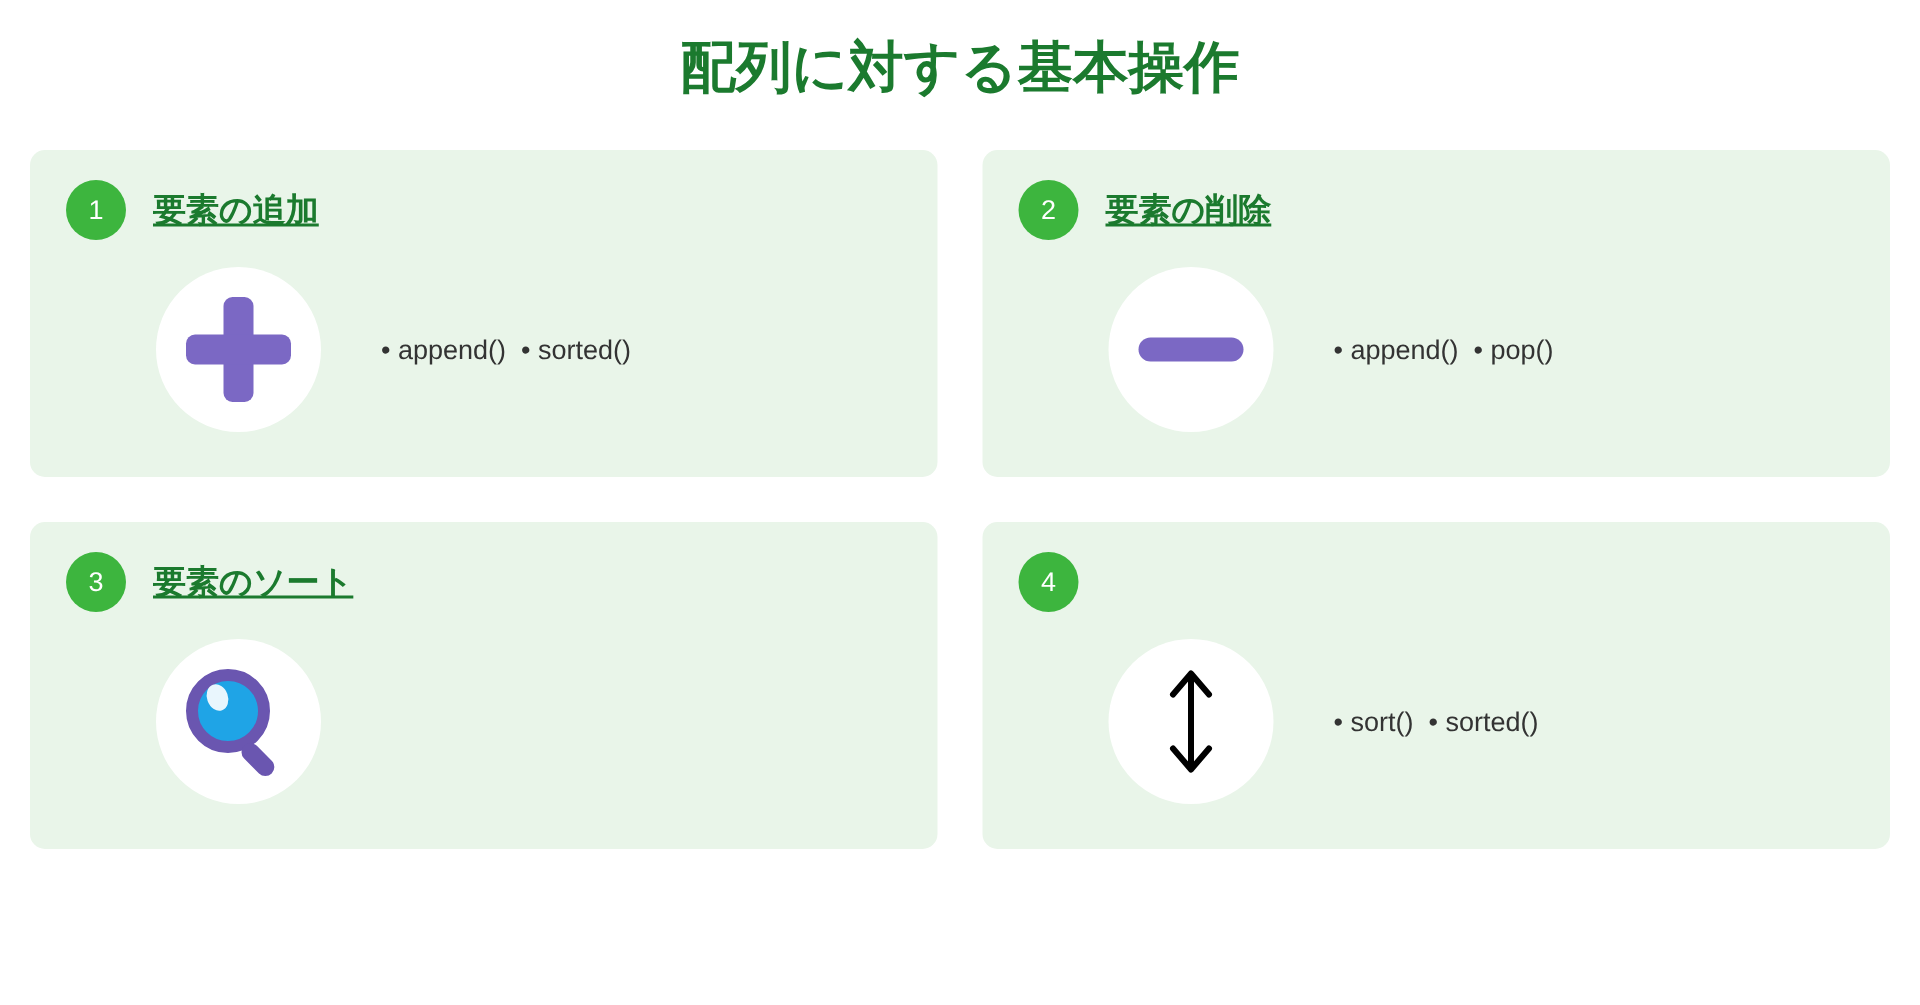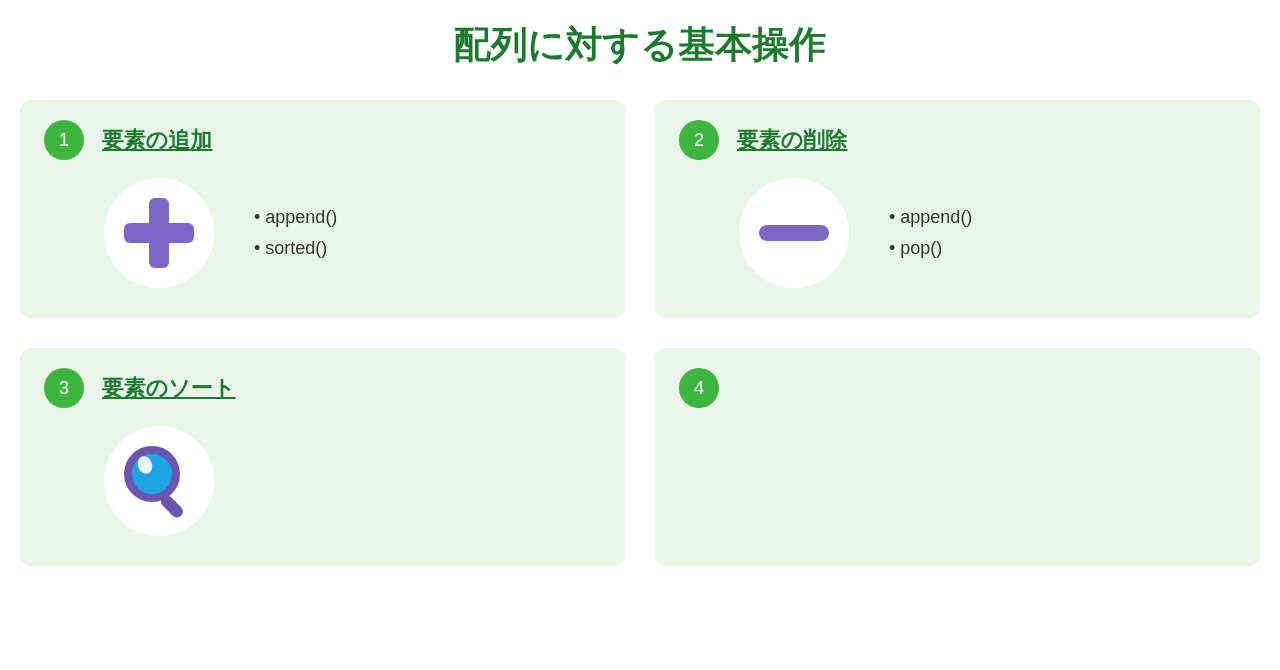--- a/index.html
+++ b/index.html
@@ -65,22 +65,22 @@
     height: 110px;
     border-radius: 50%;
     background: #ffffff;
     display: flex;
     align-items: center;
     justify-content: center;
     flex-shrink: 0;
   }
   .bullets {
     display: flex;
-    flex-direction: column;
     gap: 10px;
+    text-align: center;
   }
   .bullet {
     color: #333;
     font-size: 18px;
   }
   .bullet::before {
     content: "• ";
   }
   
   .plus-icon {
@@ -164,15 +164,28 @@
           <rect x="48" y="52" width="26" height="12" rx="6" fill="#6a56b0" transform="rotate(45 48 52)"></rect>
         </svg>
       </div>
     </div>
   </div>
 
   <div class="card">
     <div class="card-header">
       <div class="badge">4</div>
     </div>
+    <div class="card-body">
+      <div class="icon-wrap">
+        <svg width="50" height="80" viewBox="0 0 50 80">
+          <line x1="25" y1="10" x2="25" y2="70" stroke="#000" stroke-width="4"></line>
+          <polyline points="13,22 25,8 37,22" fill="none" stroke="#000" stroke-width="4" stroke-linecap="round" stroke-linejoin="round"></polyline>
+          <polyline points="13,58 25,72 37,58" fill="none" stroke="#000" stroke-width="4" stroke-linecap="round" stroke-linejoin="round"></polyline>
+        </svg>
+      </div>
+      <div class="bullets">
+        <div class="bullet">sort()</div>
+        <div class="bullet">sorted()</div>
+      </div>
+    </div>
   </div>
 
 </div>
 
 </body></html>

